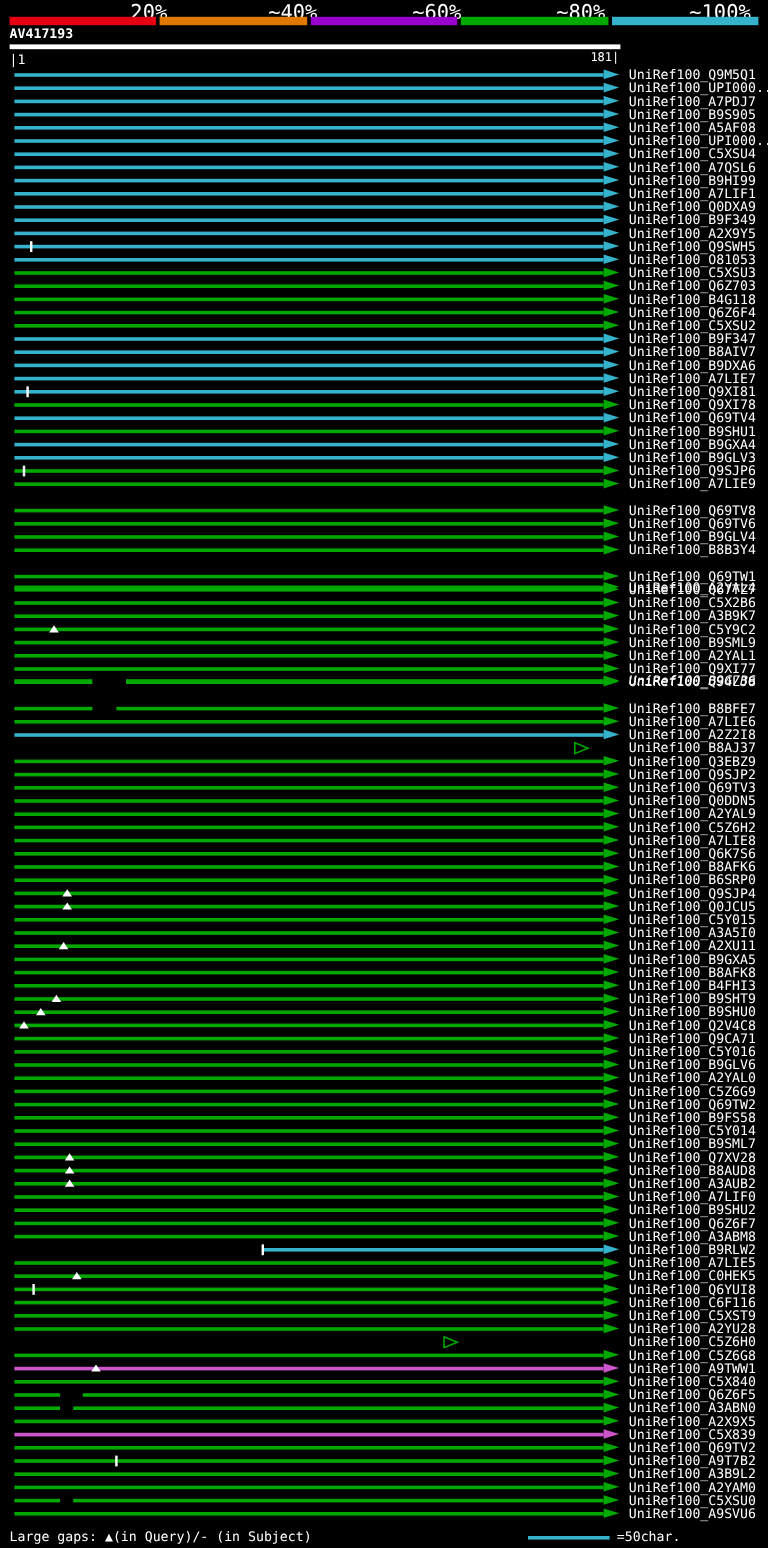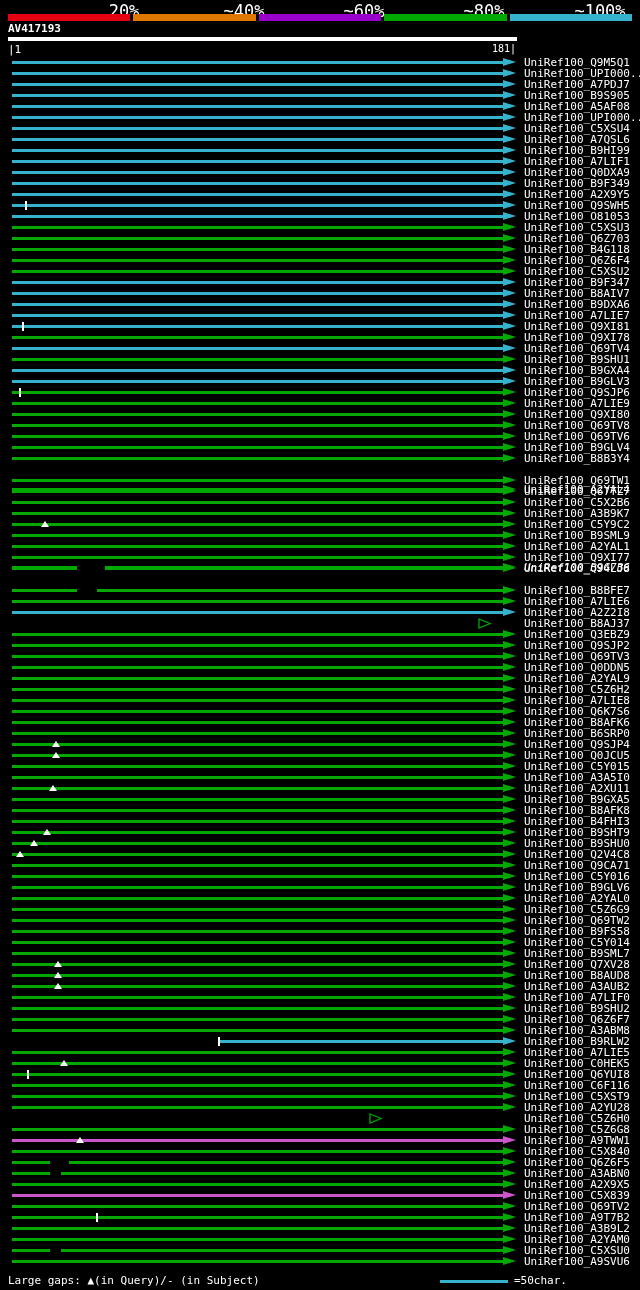--- a/index.html
+++ b/index.html
@@ -228,25 +228,20 @@
       <div class="abar" style="left: 12px; width: 491px; background: rgb(0, 168, 0);"></div>
       <div class="atri" style="left: 503px; border-left-color: rgb(0, 168, 0);"></div>
       <div class="atick" style="left: 19.1833px;"></div>
       <div class="alabel">UniRef100_Q9SJP6</div>
     </div>
     <div class="arow" style="top: 398px;">
       <div class="abar" style="left: 12px; width: 491px; background: rgb(0, 168, 0);"></div>
       <div class="atri" style="left: 503px; border-left-color: rgb(0, 168, 0);"></div>
       <div class="alabel">UniRef100_A7LIE9</div>
     </div>
-    <div class="arow" style="top: 409px;">
-      <div class="abar" style="left: 12px; width: 491px; background: rgb(0, 168, 0);"></div>
-      <div class="atri" style="left: 503px; border-left-color: rgb(0, 168, 0);"></div>
-      <div class="alabel">UniRef100_Q9XI80</div>
-    </div>
     <div class="arow" style="top: 420px;">
       <div class="abar" style="left: 12px; width: 491px; background: rgb(0, 168, 0);"></div>
       <div class="atri" style="left: 503px; border-left-color: rgb(0, 168, 0);"></div>
       <div class="alabel">UniRef100_Q69TV8</div>
     </div>
     <div class="arow" style="top: 431px;">
       <div class="abar" style="left: 12px; width: 491px; background: rgb(0, 168, 0);"></div>
       <div class="atri" style="left: 503px; border-left-color: rgb(0, 168, 0);"></div>
       <div class="alabel">UniRef100_Q69TV6</div>
     </div>

